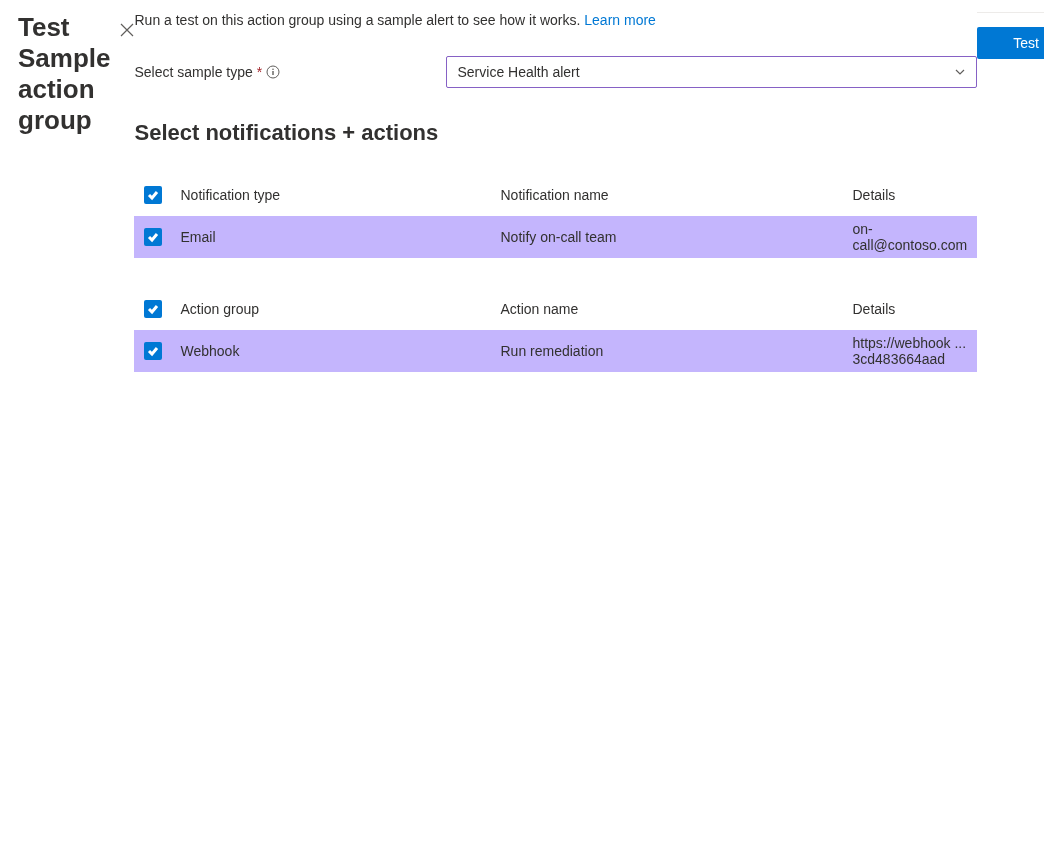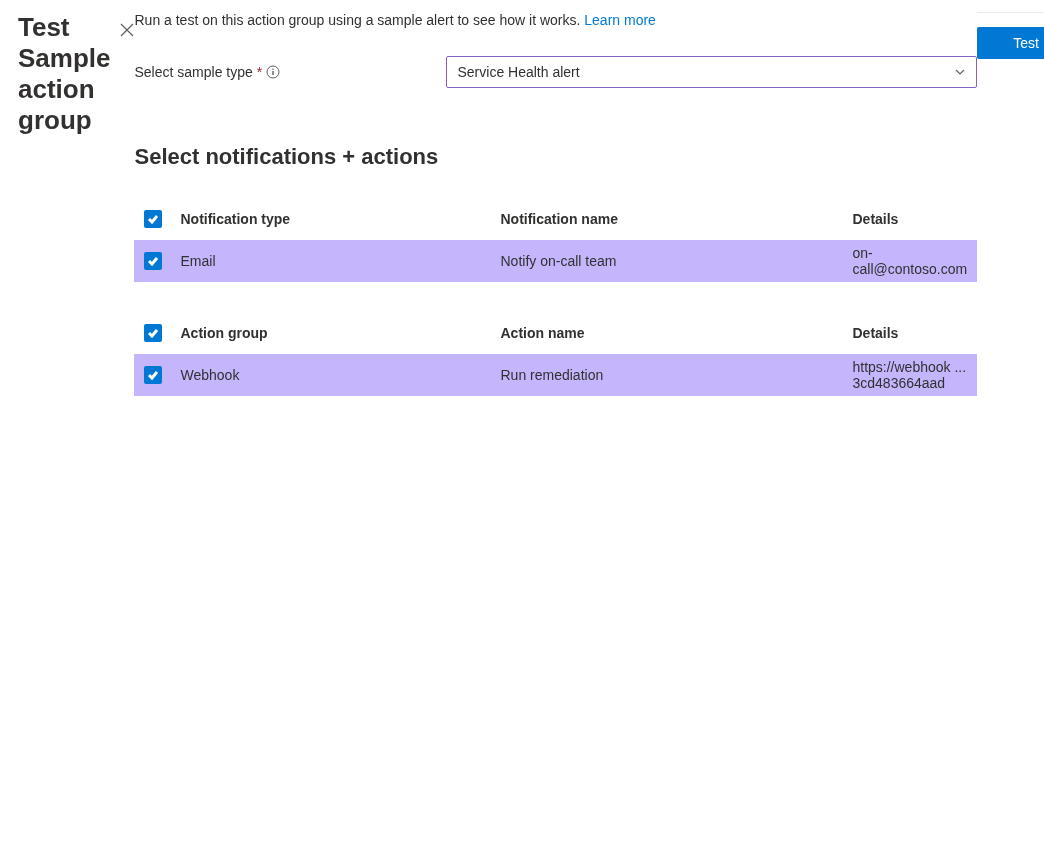--- a/index.html
+++ b/index.html
@@ -51,21 +51,21 @@
       color: #323130;
       margin-bottom: 28px;
     }
     .description a {
       color: #0078d4;
       text-decoration: none;
     }
     .form-row {
       display: flex;
       align-items: center;
-      margin-bottom: 56px;
+      margin-bottom: 32px;
     }
     .form-label-col {
       width: 312px;
       display: flex;
       align-items: center;
       gap: 4px;
     }
     .form-label {
       font-size: 14px;
       color: #323130;
@@ -111,21 +111,21 @@
       width: 100%;
       margin-bottom: 30px;
     }
     .table-row {
       display: flex;
       align-items: center;
       height: 42px;
       padding: 0 10px;
     }
     .table-row.header-row-tbl {
-      font-weight: 700;
+      font-weight: 400;
       justify-content: center;
     }
     .table-row.data-row {
       background: #c4b5fd;
       align-items: center;
     }
     .col-check {
       width: 36px;
       display: flex;
       align-items: center;

